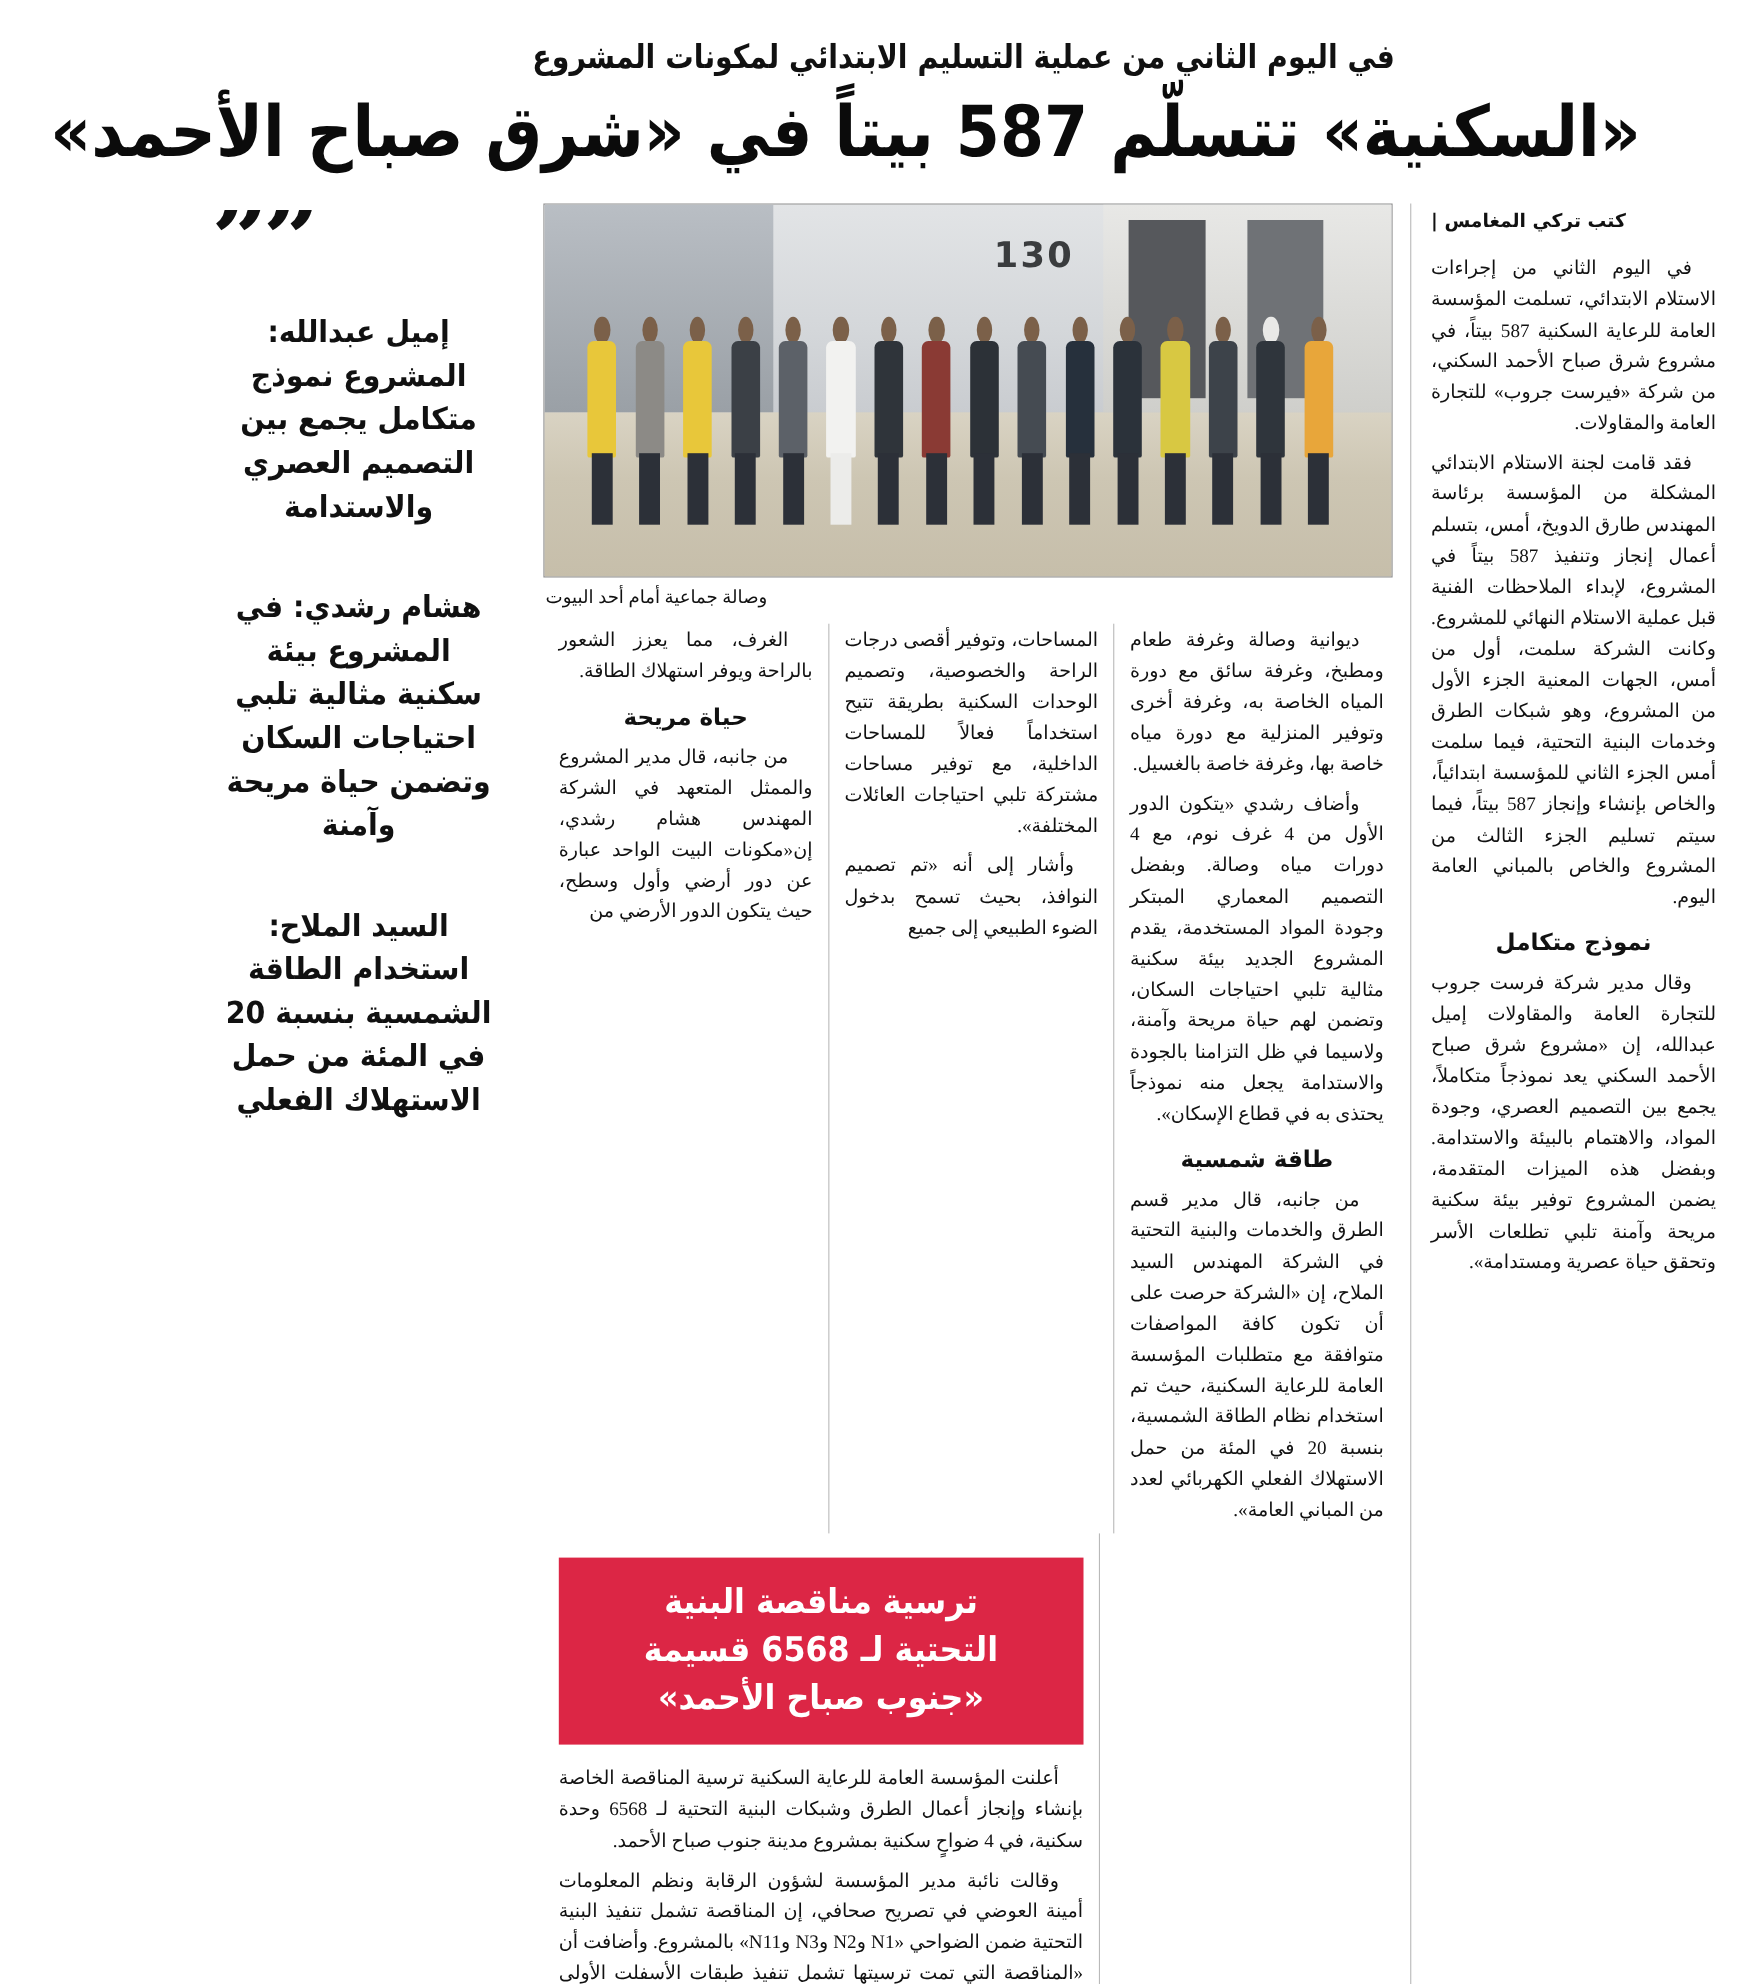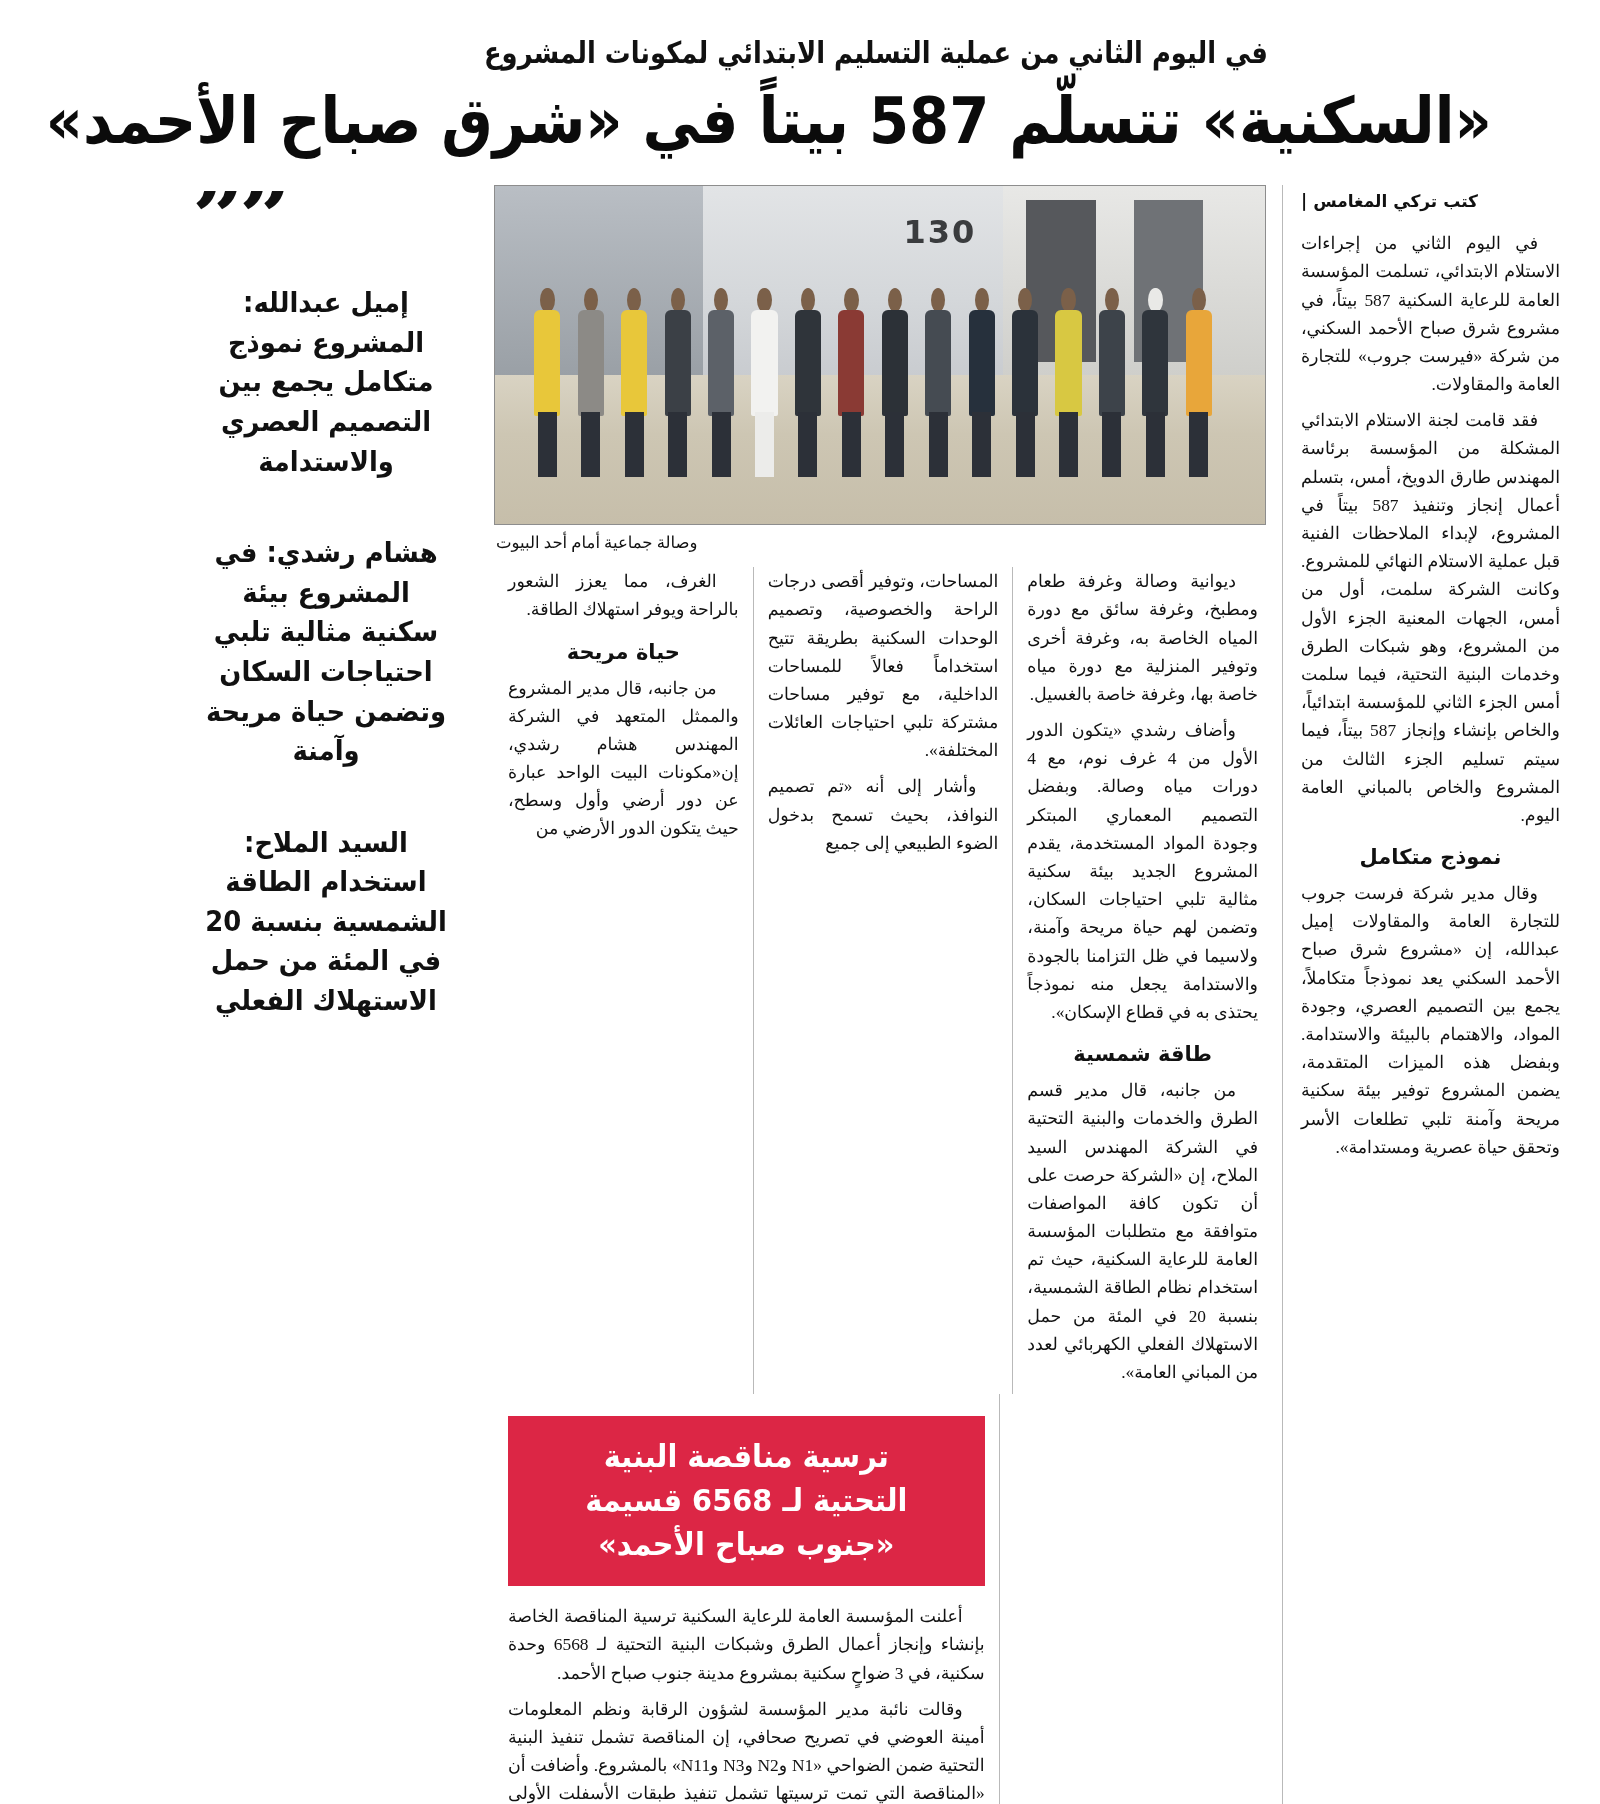--- a/index.html
+++ b/index.html
@@ -380,21 +380,21 @@
       </div>
 
       <div style="display:flex; flex-direction:row;">
         <div style="flex:1 1 0; padding:0 14px; box-sizing:border-box;"></div>
         <div style="flex:2 1 0; padding:0 14px; box-sizing:border-box; border-right:1px solid #b9b9b9;">
           <div class="redbox">
             <div class="rb-line">ترسية مناقصة البنية</div>
             <div class="rb-line">التحتية لـ 6568 قسيمة</div>
             <div class="rb-line">«جنوب صباح الأحمد»</div>
           </div>
-          <p class="body-text">أعلنت المؤسسة العامة للرعاية السكنية ترسية المناقصة الخاصة بإنشاء وإنجاز أعمال الطرق وشبكات البنية التحتية لـ 6568 وحدة سكنية، في 3 ضواحٍ سكنية بمشروع مدينة جنوب صباح الأحمد.</p>
+          <p class="body-text">أعلنت المؤسسة العامة للرعاية السكنية ترسية المناقصة الخاصة بإنشاء وإنجاز أعمال الطرق وشبكات البنية التحتية لـ 6568 وحدة سكنية، في 4 ضواحٍ سكنية بمشروع مدينة جنوب صباح الأحمد.</p>
           <p class="body-text">وقالت نائبة مدير المؤسسة لشؤون الرقابة ونظم المعلومات أمينة العوضي في تصريح صحافي، إن المناقصة تشمل تنفيذ البنية التحتية ضمن الضواحي «N1 وN2 وN3 وN11» بالمشروع. وأضافت أن «المناقصة التي تمت ترسيتها تشمل تنفيذ طبقات الأسفلت الأولى والثانية والثالثة السطحية للطرق الفرعية والتجميعية في الضواحي السكنية، إلى جانب شبكات الأمطار والصرف الصحي والري ومياه المعالجة والمياه العذبة بالإضافة إلى تنفيذ الأعمال المرورية اللازمة للمشروع».</p>
         </div>
       </div>
 
     </div>
 
     <div class="col-left">
       <div class="quote-mark">””</div>
       <div class="pullquote">إميل عبدالله: المشروع نموذج متكامل يجمع بين التصميم العصري والاستدامة</div>
       <div class="pullquote">هشام رشدي: في المشروع بيئة سكنية مثالية تلبي احتياجات السكان وتضمن حياة مريحة وآمنة</div>

